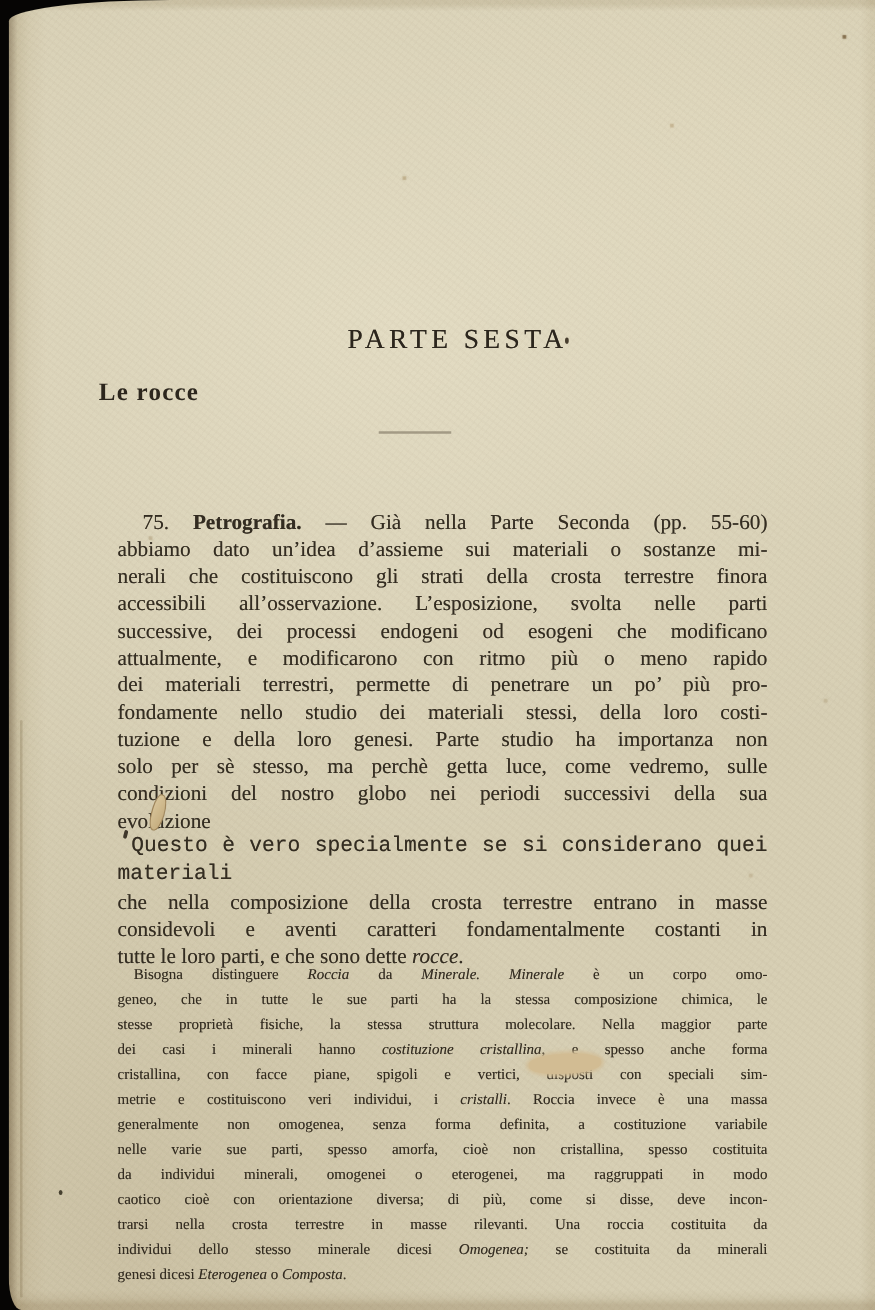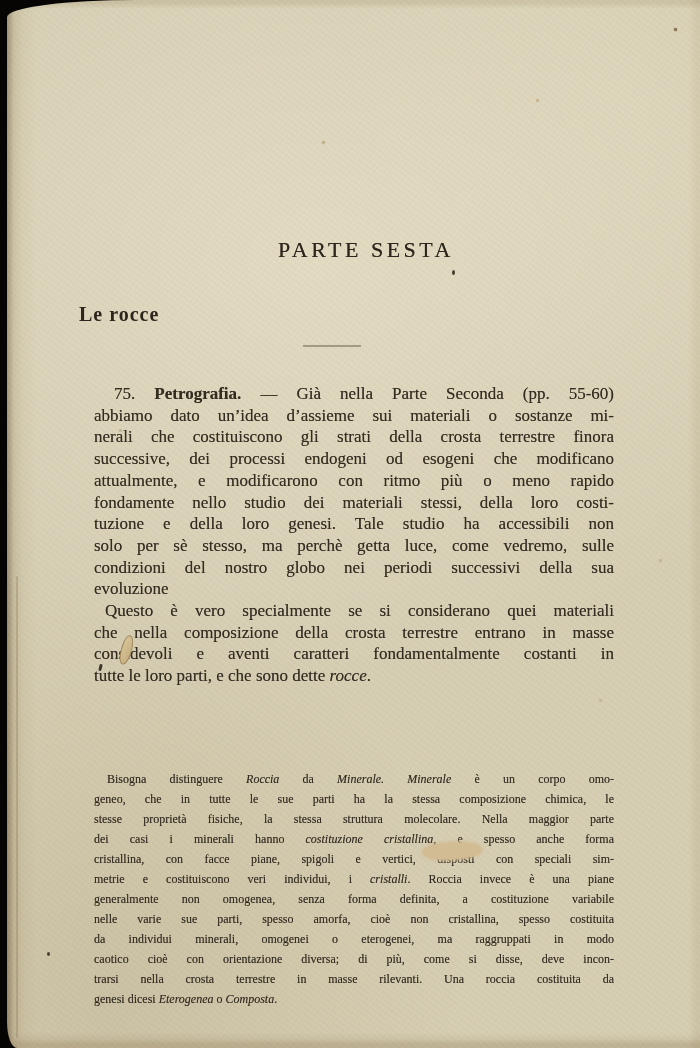--- a/index.html
+++ b/index.html
@@ -47,21 +47,21 @@
     left: 16px; top: 55%;
     width: 2px; height: 44%;
     background: rgba(110,90,55,0.22);
     border-radius: 2px;
     z-index: 2;
   }
   
   .text-layer { position: absolute; inset: 0; z-index: 2; }
   .part-title {
     position: absolute;
-    top: 237px; left: 94px; width: 520px;
+    top: 258px; left: 94px; width: 520px;
     text-align: center;
     font-size: 22px;
     letter-spacing: 3.5px;
     color: var(--ink-heading, #2c261d);
     transform: translateX(12px);
     text-shadow: 0 0 0.5px rgba(44,38,29,0.7);
   }
   .chapter-title {
     position: absolute;
     top: 303px; left: 94px; width: 520px;
@@ -153,47 +153,50 @@
 <div class="scan">
 
   <div class="page"></div>
   <div class="page-edge-crease"></div>
 
   <div class="text-layer">
     <div class="part-title">PARTE SESTA</div>
     <div class="chapter-title">Le rocce</div>
     <div class="rule"></div>
     <div class="main-text">
-        <div class="tline" style="text-indent: 20px;"><span class="">75. </span><span class="b">Petrografia.</span><span class=""> — Già nella Parte Seconda (pp. 55-60)</span></div>
+        <div class="tline" style="text-indent: 20px; margin-top: 24px;"><span class="">75. </span><span class="b">Petrografia.</span><span class=""> — Già nella Parte Seconda (pp. 55-60)</span></div>
         <div class="tline"><span class="">abbiamo dato un’idea d’assieme sui materiali o sostanze mi-</span></div>
         <div class="tline"><span class="">nerali che costituiscono gli strati della crosta terrestre finora</span></div>
+        <div class="tline"><span class="">accessibili all’osservazione. L’esposizione, svolta nelle parti</span></div>
         <div class="tline"><span class="">successive, dei processi endogeni od esogeni che modificano</span></div>
         <div class="tline"><span class="">attualmente, e modificarono con ritmo più o meno rapido</span></div>
+        <div class="tline"><span class="">dei materiali terrestri, permette di penetrare un po’ più pro-</span></div>
         <div class="tline"><span class="">fondamente nello studio dei materiali stessi, della loro costi-</span></div>
-        <div class="tline"><span class="">tuzione e della loro genesi. Tale studio ha accessibili non</span></div>
+        <div class="tline"><span class="">tuzione e della loro genesi. Parte studio ha importanza non</span></div>
         <div class="tline"><span class="">solo per sè stesso, ma perchè getta luce, come vedremo, sulle</span></div>
         <div class="tline"><span class="">condizioni del nostro globo nei periodi successivi della sua</span></div>
         <div class="tline last"><span class="">evoluzione</span></div>
-        <div class="tline" style="text-indent: 11px;"><span class="">Questo è vero specialmente se si considerano quei materiali</span></div>
+        <div class="tline" style="text-indent: 11px; font-family: Liberation Mono, monospace;"><span class="">Questo è vero specialmente se si considerano quei materiali</span></div>
         <div class="tline"><span class="">che nella composizione della crosta terrestre entrano in masse</span></div>
         <div class="tline"><span class="">considevoli e aventi caratteri fondamentalmente costanti in</span></div>
         <div class="tline last"><span class="">tutte le loro parti, e che sono dette </span><span class="i">rocce</span><span class="">.</span></div>
       </div>
     <div class="small-text">
         <div class="tline" style="text-indent: 13px;"><span class="">Bisogna distinguere </span><span class="i">Roccia</span><span class=""> da </span><span class="i">Minerale. Minerale</span><span class=""> è un corpo omo-</span></div>
         <div class="tline"><span class="">geneo, che in tutte le sue parti ha la stessa composizione chimica, le</span></div>
         <div class="tline"><span class="">stesse proprietà fisiche, la stessa struttura molecolare. Nella maggior parte</span></div>
         <div class="tline"><span class="">dei casi i minerali hanno </span><span class="i">costituzione cristallina</span><span class="">, e spesso anche forma</span></div>
         <div class="tline"><span class="">cristallina, con facce piane, spigoli e vertici, disposti con speciali sim-</span></div>
-        <div class="tline"><span class="">metrie e costituiscono veri individui, i </span><span class="i">cristalli</span><span class="">. Roccia invece è una piane</span></div>
+        <div class="tline"><span class="">metrie e costituiscono veri individui, i </span><span class="i">cristalli</span><span class="">. Roccia invece è una massa</span></div>
         <div class="tline"><span class="">generalmente non omogenea, senza forma definita, a costituzione variabile</span></div>
         <div class="tline"><span class="">nelle varie sue parti, spesso amorfa, cioè non cristallina, spesso costituita</span></div>
         <div class="tline"><span class="">da individui minerali, omogenei o eterogenei, ma raggruppati in modo</span></div>
         <div class="tline"><span class="">caotico cioè con orientazione diversa; di più, come si disse, deve incon-</span></div>
         <div class="tline"><span class="">trarsi nella crosta terrestre in masse rilevanti. Una roccia costituita da</span></div>
+        <div class="tline"><span class="">individui dello stesso minerale dicesi </span><span class="i">Omogenea;</span><span class=""> se costituita da minerali</span></div>
         <div class="tline last"><span class="">genesi dicesi </span><span class="i">Eterogenea</span><span class=""> o </span><span class="i">Composta</span><span class="">.</span></div>
       </div>
   </div>
 
   <div class="sliver"></div>
   <div class="stain"></div>
   <div class="title-dot"></div>
   <div class="quote-mark"></div>
   <div class="margin-speck"></div>
   <div class="speckles"></div>

